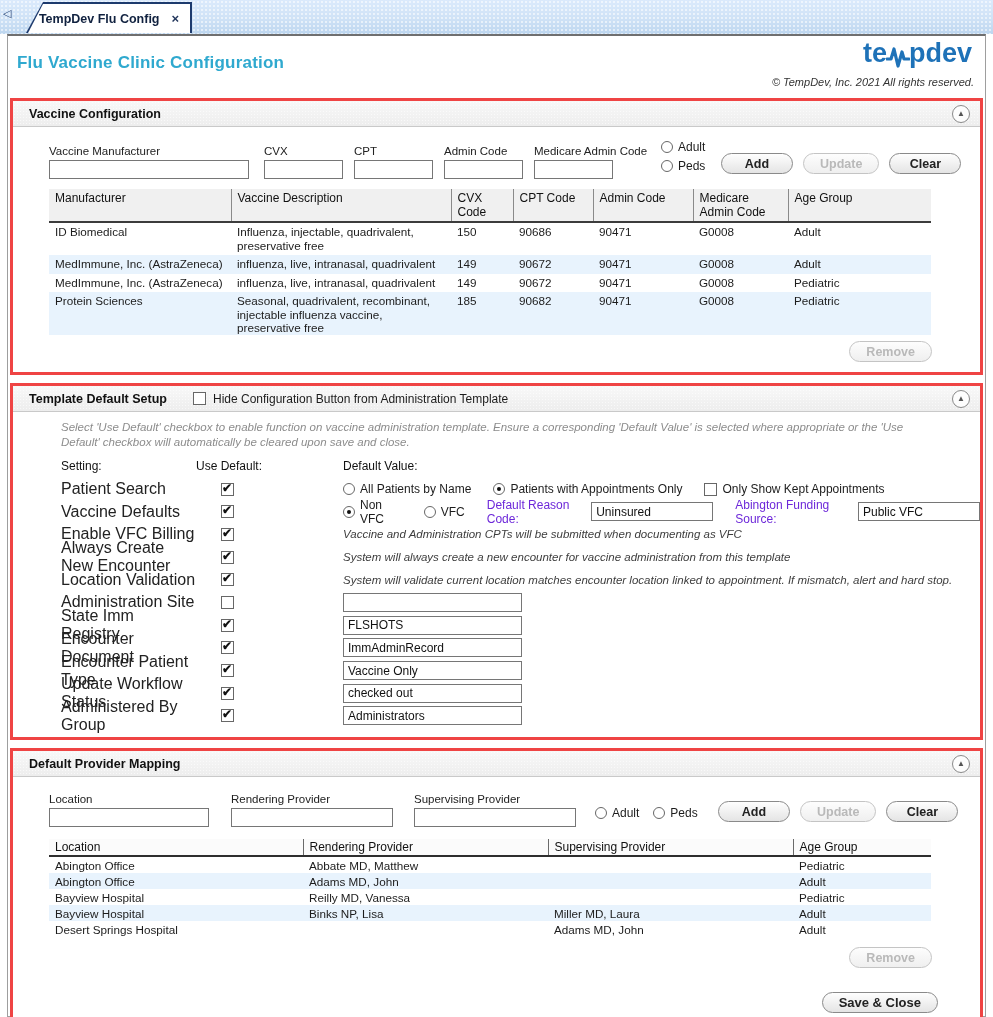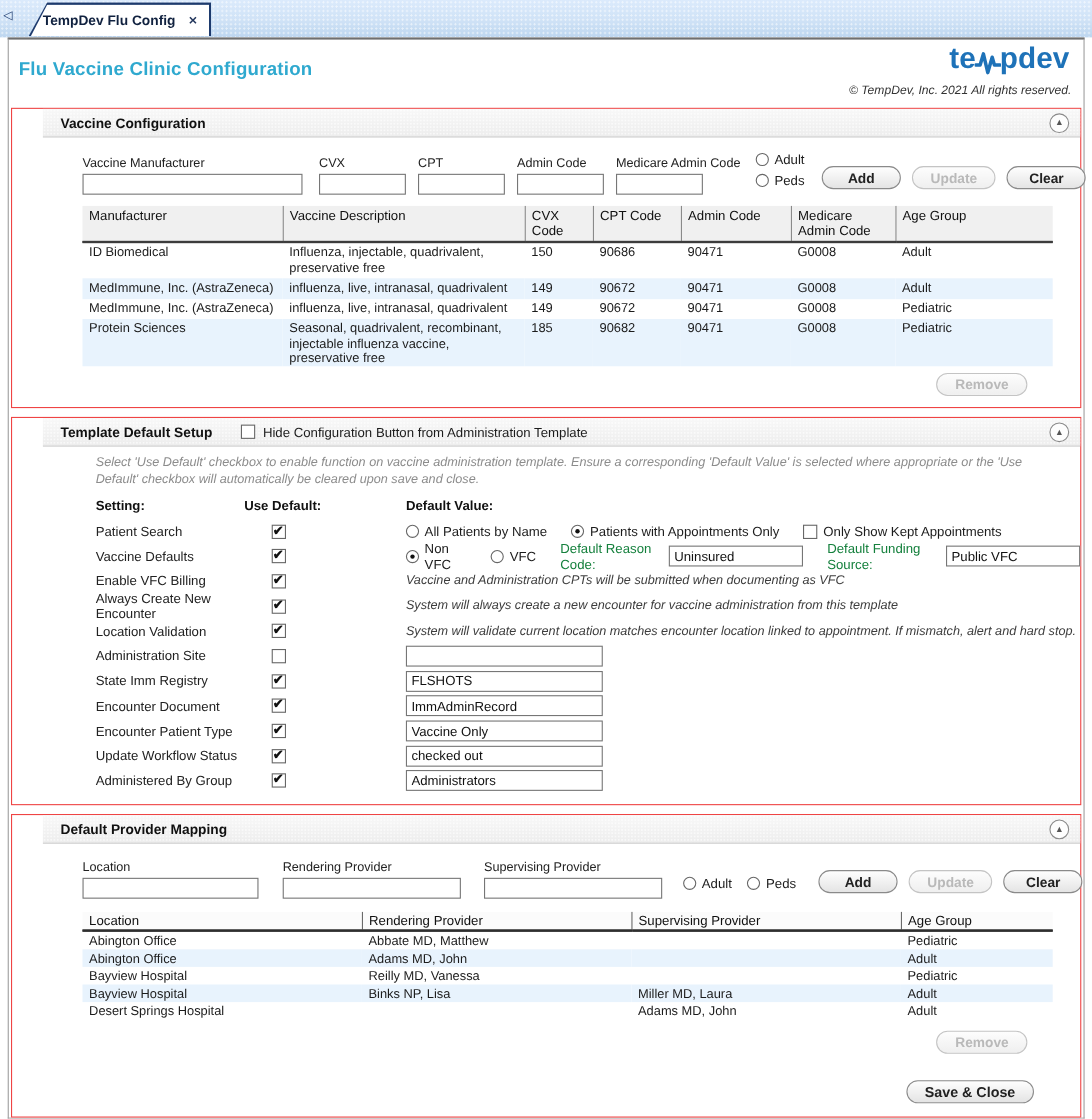--- a/index.html
+++ b/index.html
@@ -49,21 +49,21 @@
     position:absolute; left:8px; top:17px;
     color:#2fa9cf; font-size:17px; font-weight:bold; letter-spacing:.2px;
   }
   .logo { position:absolute; right:12px; top:2px; color:#1e72b8; font-weight:bold; font-size:27px; display:flex; align-items:center; }
   .logo svg { margin:4px -1px 0 -1px; }
   .copyright {
     position:absolute; right:10px; top:40px;
     font-style:italic; font-size:11px; color:#333;
   }
   
-  .panel { border:1px solid #ef4444; margin:2px 1px 8px 1px; background:#fff;padding-left:28px; }
+  .panel { border:3px solid #ef4444; margin:2px 1px 8px 1px; background:#fff; }
   .panel-hd {
     height:26px; display:flex; align-items:center;
     background:
       radial-gradient(rgba(255,255,255,.6) 1px, transparent 1px),
       linear-gradient(#f8f8f8, #ededed);
     background-size:3px 3px, 100% 100%;
     border-bottom:1px solid #c9c9c9;
     padding:0 10px 0 16px;
   }
   .panel-title { font-weight:bold; font-size:12.5px; color:#111; }
@@ -133,28 +133,28 @@
     margin:8px 48px 4px 48px;
   }
   .ts-grid {
     display:grid;
     grid-template-columns:135px 147px auto;
     align-items:center;
     margin:6px 0 10px 48px;
     row-gap:0;
   }
   .ts-grid > div { height:22.7px; display:flex; align-items:center; }
-  .ts-head { font-weight:bold; font-size:12px; color:#111; }
-  .ts-setting { font-size:12px; color:#222; }
+  .ts-head { font-weight:normal; font-size:12px; color:#111; }
+  .ts-setting { font-size:16px; color:#222; }
   .ts-cb { padding-left:25px; }
   .ts-val { gap:0; }
   .ts-note { font-style:italic; color:#3d3d3d; font-size:11.5px; }
   .ts-input { width:179px; }
   .gap-lg { margin-left:22px; }
-  .inline-lbl { font-size:12px; color:#15803d; }
+  .inline-lbl { font-size:12px; color:#6d28d9; }
   
   .pm-form { position:relative; height:48px; margin:6px 0 8px 0; }
   .pm-form .f-loc { left:36px; }  .f-loc input { width:160px; }
   .pm-form .f-ren { left:218px; } .f-ren input { width:162px; }
   .pm-form .f-sup { left:401px; } .f-sup input { width:162px; }
   .pm-radios { position:absolute; left:582px; top:23px; display:flex; gap:14px; }
   .pm-btns { position:absolute; left:705px; top:18px; display:flex; gap:10px; }
   table.grid2 { border-collapse:collapse; margin-left:36px; table-layout:fixed; width:882px; }
   table.grid2 th {
     text-align:left; font-weight:normal; font-size:12px; color:#111; background:#fbfbfb;
@@ -349,21 +349,21 @@
           <span class="radio-item">
             <span class="rb on"></span>
             <span>Non VFC</span>
           </span>
           <span class="radio-item gap-lg">
             <span class="rb"></span>
             <span>VFC</span>
           </span>
           <span class="inline-lbl gap-lg">Default Reason Code:</span>
           <input class="tb" style="width: 122px;" value="Uninsured">
-          <span class="inline-lbl gap-lg">Default Funding Source:</span>
+          <span class="inline-lbl gap-lg">Abington Funding Source:</span>
           <input class="tb" style="width: 122px;" value="Public VFC">
         </div>
 
         <div class="ts-setting">Enable VFC Billing</div>
         <div class="ts-cb">
             <span class="cb checked"></span>
           </div>
         <div class="ts-val">
             <span class="ts-note">Vaccine and Administration CPTs will be submitted when documenting as VFC</span>
           </div>

